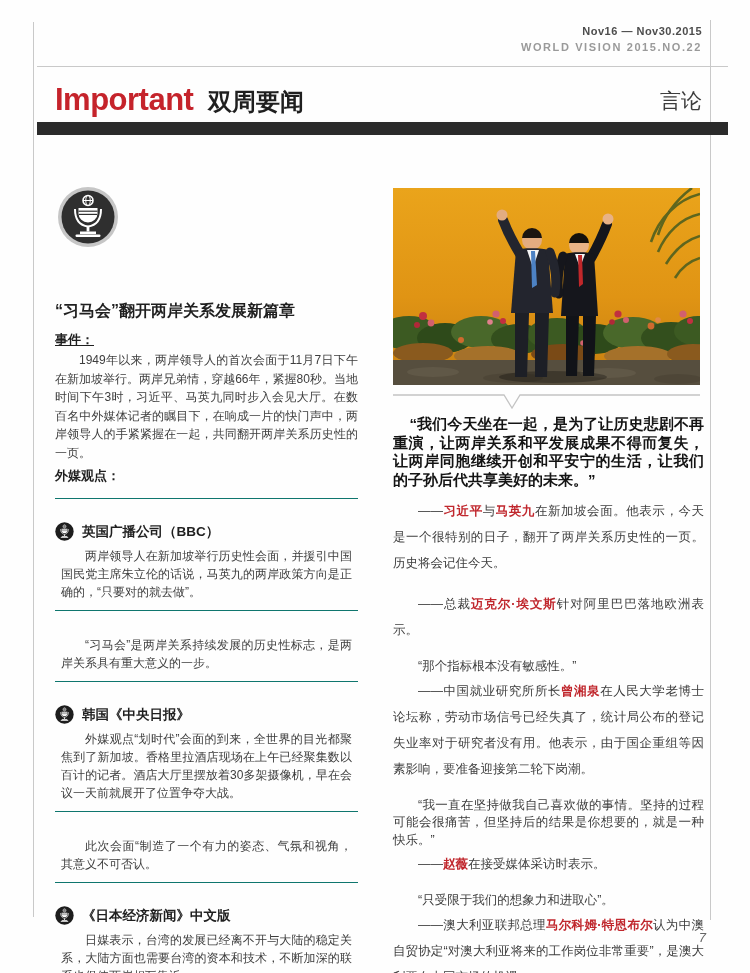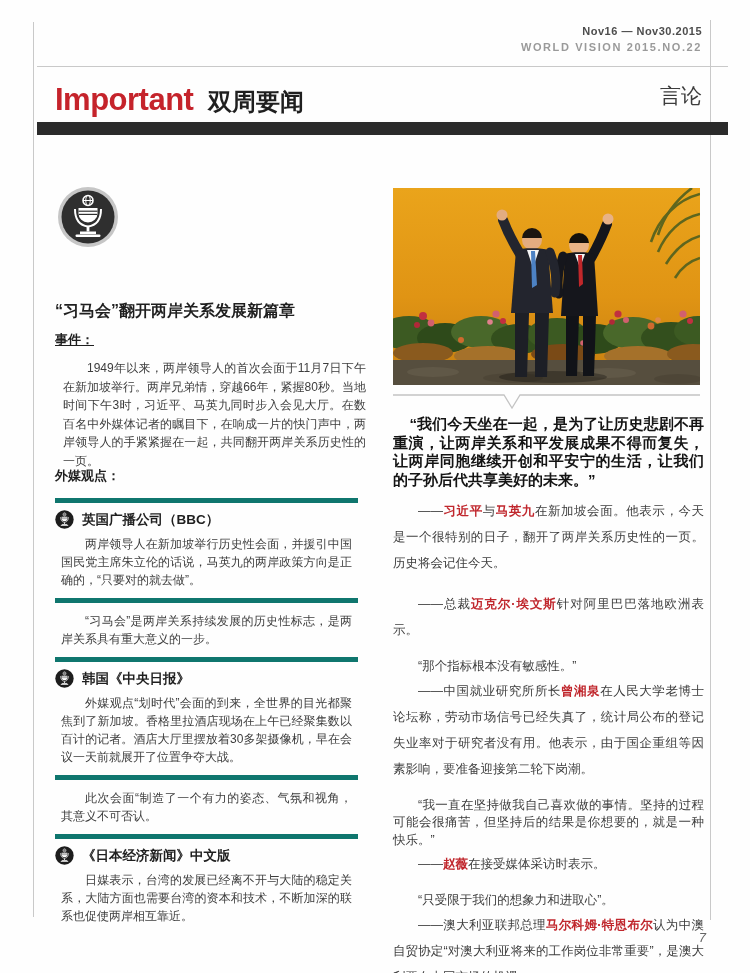--- a/index.html
+++ b/index.html
@@ -10,35 +10,35 @@
   .frame-left  { position:absolute; left:33px;  top:22px; width:1px; height:895px; background:#c9c9c9; }
   .frame-right { position:absolute; left:710px; top:20px; width:1px; height:900px; background:#c9c9c9; }
   .frame-top   { position:absolute; left:37px;  top:66px; width:691px; height:1px; background:#c9c9c9; }
 
   
   .masthead { position:absolute; right:48px; top:13px; text-align:right;margin-top:12px; }
   .masthead .dates { font-size:11px; font-weight:bold; color:#4d4d4d; letter-spacing:.5px; }
   .masthead .issue { font-size:11px; color:#9a9a9a; letter-spacing:1.6px; margin-top:4px; font-weight:bold; }
 
   
-  .header { position:absolute; left:55px; right:48px; top:82px; display:flex; justify-content:space-between; }
+  .header { position:absolute; left:55px; right:48px; top:82px; display:flex; justify-content:space-between; align-items:flex-end; }
   .h-en { font-size:31px; font-weight:800; color:#c5232b; letter-spacing:-.5px; }
   .h-cn { font-size:24px; font-weight:700; color:#1f1f1f; margin-left:10px; }
   .h-tag { font-size:21px; color:#3d3d3d; padding-bottom:3px; }
   .black-bar { position:absolute; left:37px; top:122px; width:691px; height:13px; background:#2b2b2b; }
 
   
   .lead-icon { position:absolute; left:57px; top:186px; }
   .art-title { position:absolute; left:55px; top:290px; width:310px; font-size:16px; font-weight:700; color:#1f1f1f; }
   .event-label { position:absolute; left:55px; top:331px; font-size:13px; font-weight:700; color:#1f1f1f;text-decoration:underline; }
-  .event-text { position:absolute; left:55px; top:351px; width:303px; margin:8px; font-size:12px; line-height:18.5px; color:#3d3d3d; text-align:justify; text-indent:2em; }
+  .event-text { position:absolute; left:55px; top:351px; width:303px; margin:0; font-size:12px; line-height:18.5px; color:#3d3d3d; text-align:justify; text-indent:2em; }
 
   .media { position:absolute; left:55px; top:467px; width:303px; }
   .media-label { font-size:13px; font-weight:700; color:#1f1f1f; margin-bottom:13px; }
-  .media-item { border-top:5px solid #0f766e; padding-top:5px; }
+  .media-item { border-top:1px solid #0f766e; padding-top:21px; }
   .media-head { display:flex; align-items:center; gap:8px; height:23px; }
   .media-src { font-size:13.5px; font-weight:700; color:#1f1f1f; }
   .media-text { margin:4px 6px 9px; font-size:12px; line-height:18px; color:#3d3d3d; text-align:justify; text-indent:2em; }
 
   
   .photo { position:absolute; left:393px; top:188px; width:307px; height:197px; display:block; }
   .notch { position:absolute; left:393px; top:391px; width:307px; height:20px; display:block; }
   .quotes { position:absolute; left:393px; top:415px; width:311px; }
   .q-lead { margin:0 0 9px; font-size:15px; font-weight:700; line-height:18.5px; color:#141414; text-indent:1.1em; text-align:justify; }
   .q-text { margin:0 0 2px;  font-size:12.5px; line-height:17.5px; color:#3d3d3d; text-indent:2em; text-align:justify; }

